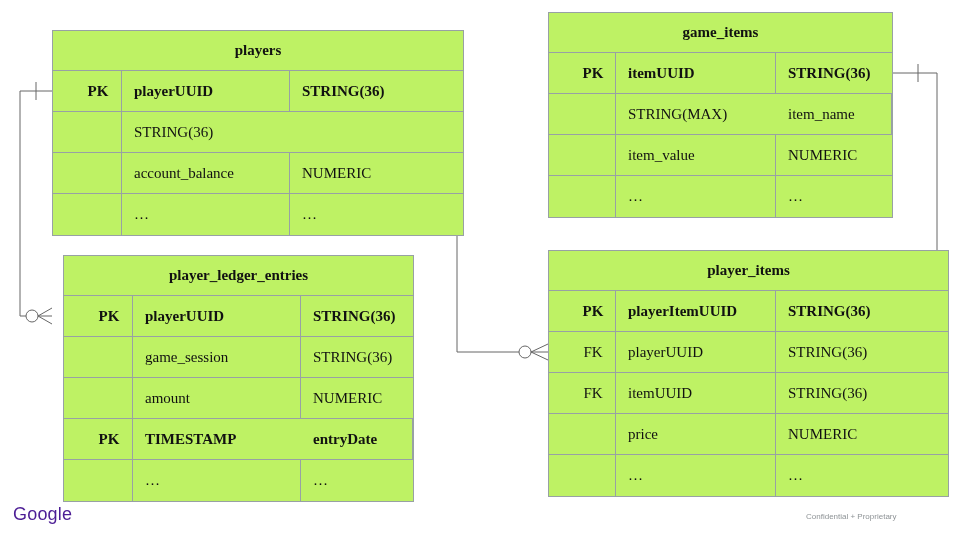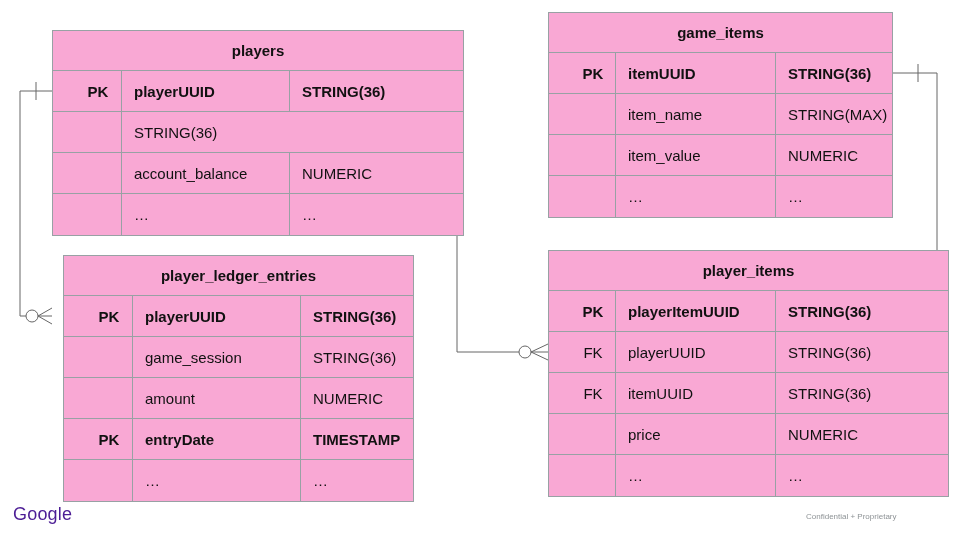--- a/index.html
+++ b/index.html
@@ -10,22 +10,23 @@
     background: #ffffff;
     font-family: "Liberation Sans", sans-serif;
     color: #111111;
     overflow: hidden;
   }
   .canvas { position: absolute; inset: 0; }
 
   
   .etable {
     position: absolute;
-    background: #f9a8d4;
+    background: #bef264;
     border: 1px solid #98a1a4;
+    font-family: Liberation Serif, serif;
   }
   .t-title {
     height: 40px;
     display: flex; align-items: center; justify-content: center;
     font-weight: bold;
     font-size: 15px;
     border-bottom: 1px solid #98a1a4;
   }
   .t-row {
     display: grid;
@@ -125,22 +126,22 @@
 
   <div class="etable" style="left:548px; top:12px; width:345px;">
     <div class="t-title">game_items</div>
     <div class="t-row right-cols bold">
       <div class="cell c-key">PK</div>
       <div class="cell c-name">itemUUID</div>
       <div class="cell c-type">STRING(36)</div>
     </div>
     <div class="t-row right-cols">
       <div class="cell c-key"></div>
+      <div class="cell c-type">STRING(MAX)</div>
       <div class="cell c-name">item_name</div>
-      <div class="cell c-type">STRING(MAX)</div>
     </div>
     <div class="t-row right-cols">
       <div class="cell c-key"></div>
       <div class="cell c-name">item_value</div>
       <div class="cell c-type">NUMERIC</div>
     </div>
     <div class="t-row right-cols">
       <div class="cell c-key"></div>
       <div class="cell c-name">…</div>
       <div class="cell c-type">…</div>
@@ -159,22 +160,22 @@
       <div class="cell c-name">game_session</div>
       <div class="cell c-type">STRING(36)</div>
     </div>
     <div class="t-row left-cols">
       <div class="cell c-key"></div>
       <div class="cell c-name">amount</div>
       <div class="cell c-type">NUMERIC</div>
     </div>
     <div class="t-row left-cols bold">
       <div class="cell c-key">PK</div>
+      <div class="cell c-type">TIMESTAMP</div>
       <div class="cell c-name">entryDate</div>
-      <div class="cell c-type">TIMESTAMP</div>
     </div>
     <div class="t-row left-cols">
       <div class="cell c-key"></div>
       <div class="cell c-name">…</div>
       <div class="cell c-type">…</div>
     </div>
   </div>
 
   <div class="etable" style="left:548px; top:250px; width:401px;">
     <div class="t-title">player_items</div>

